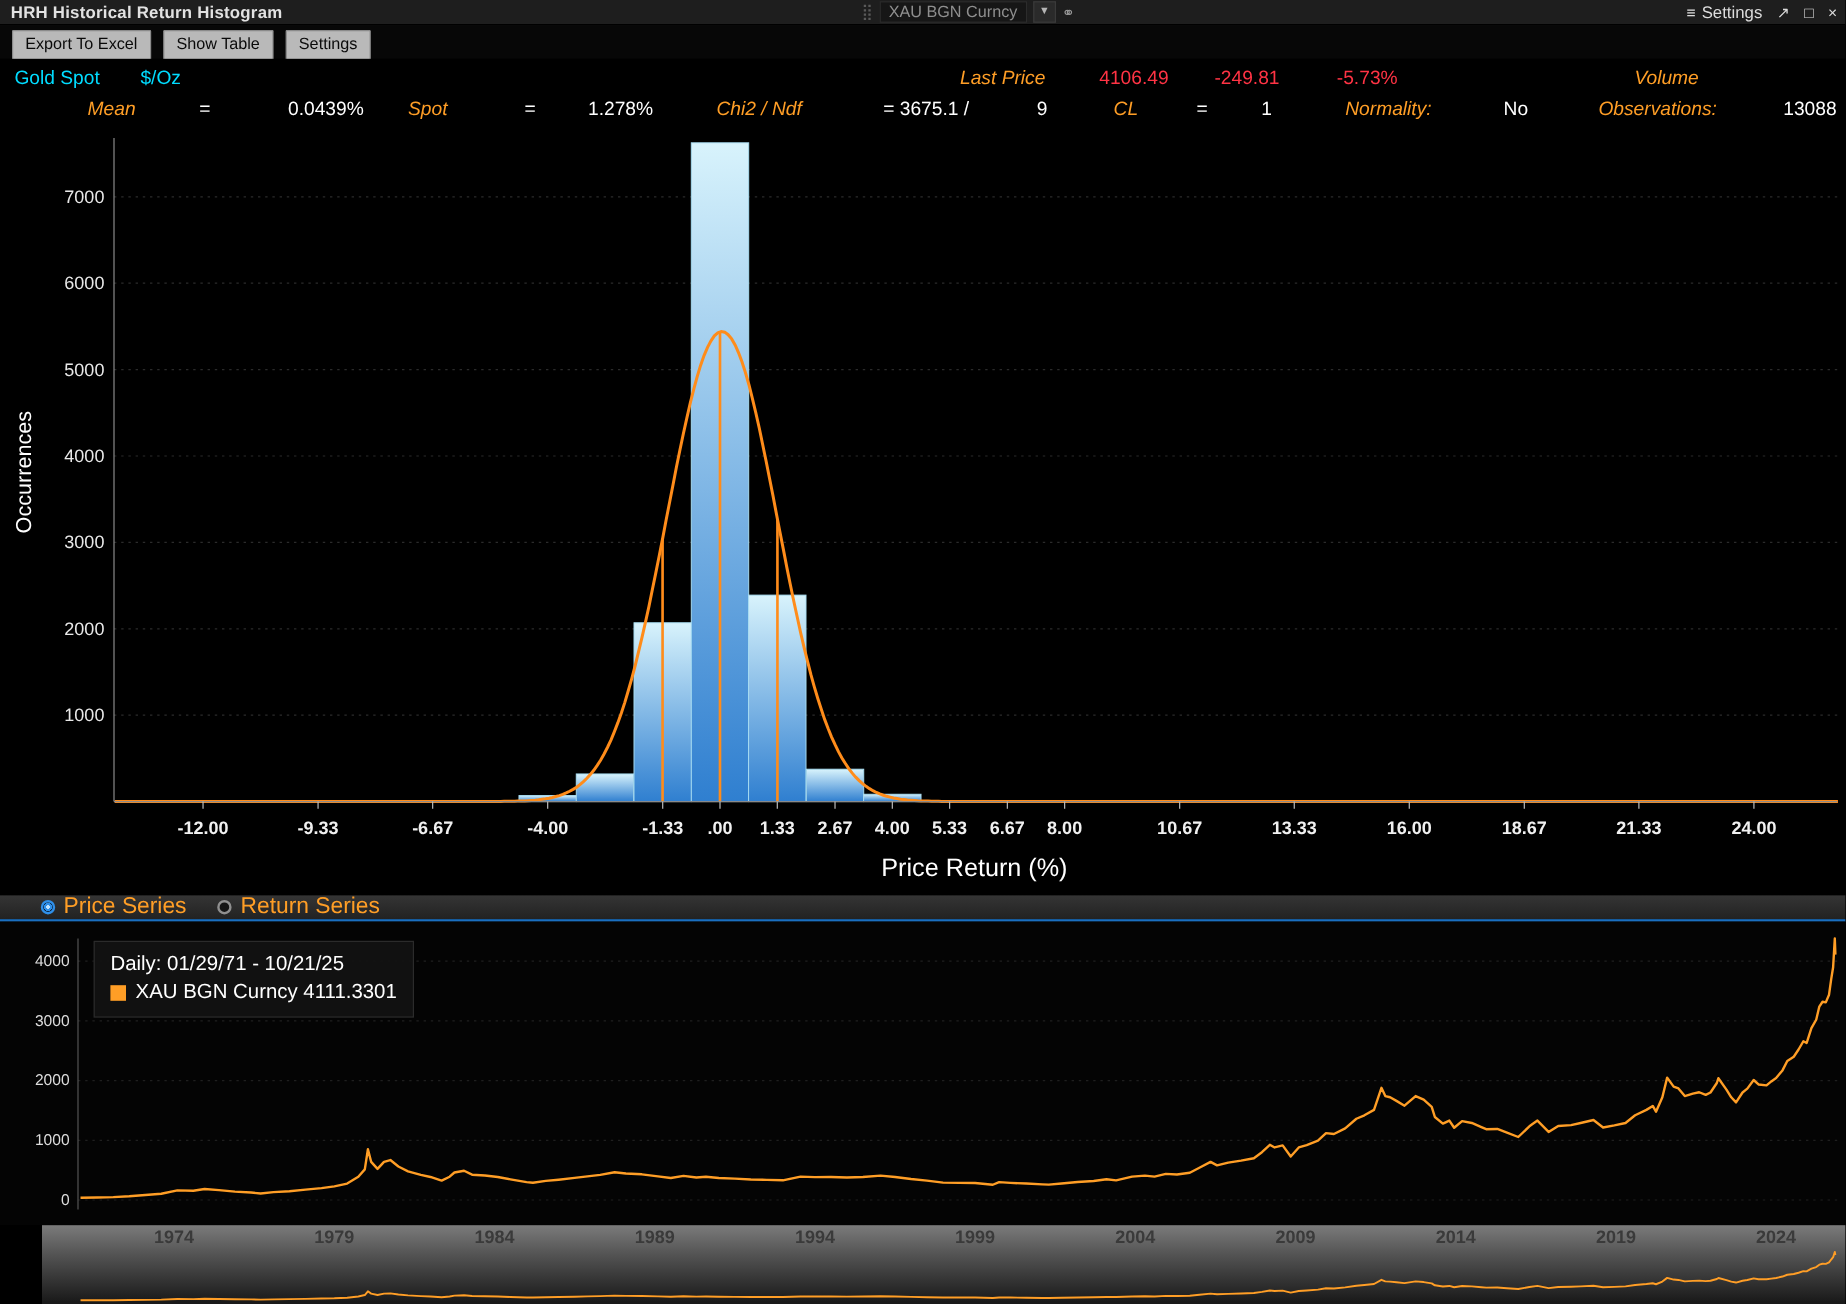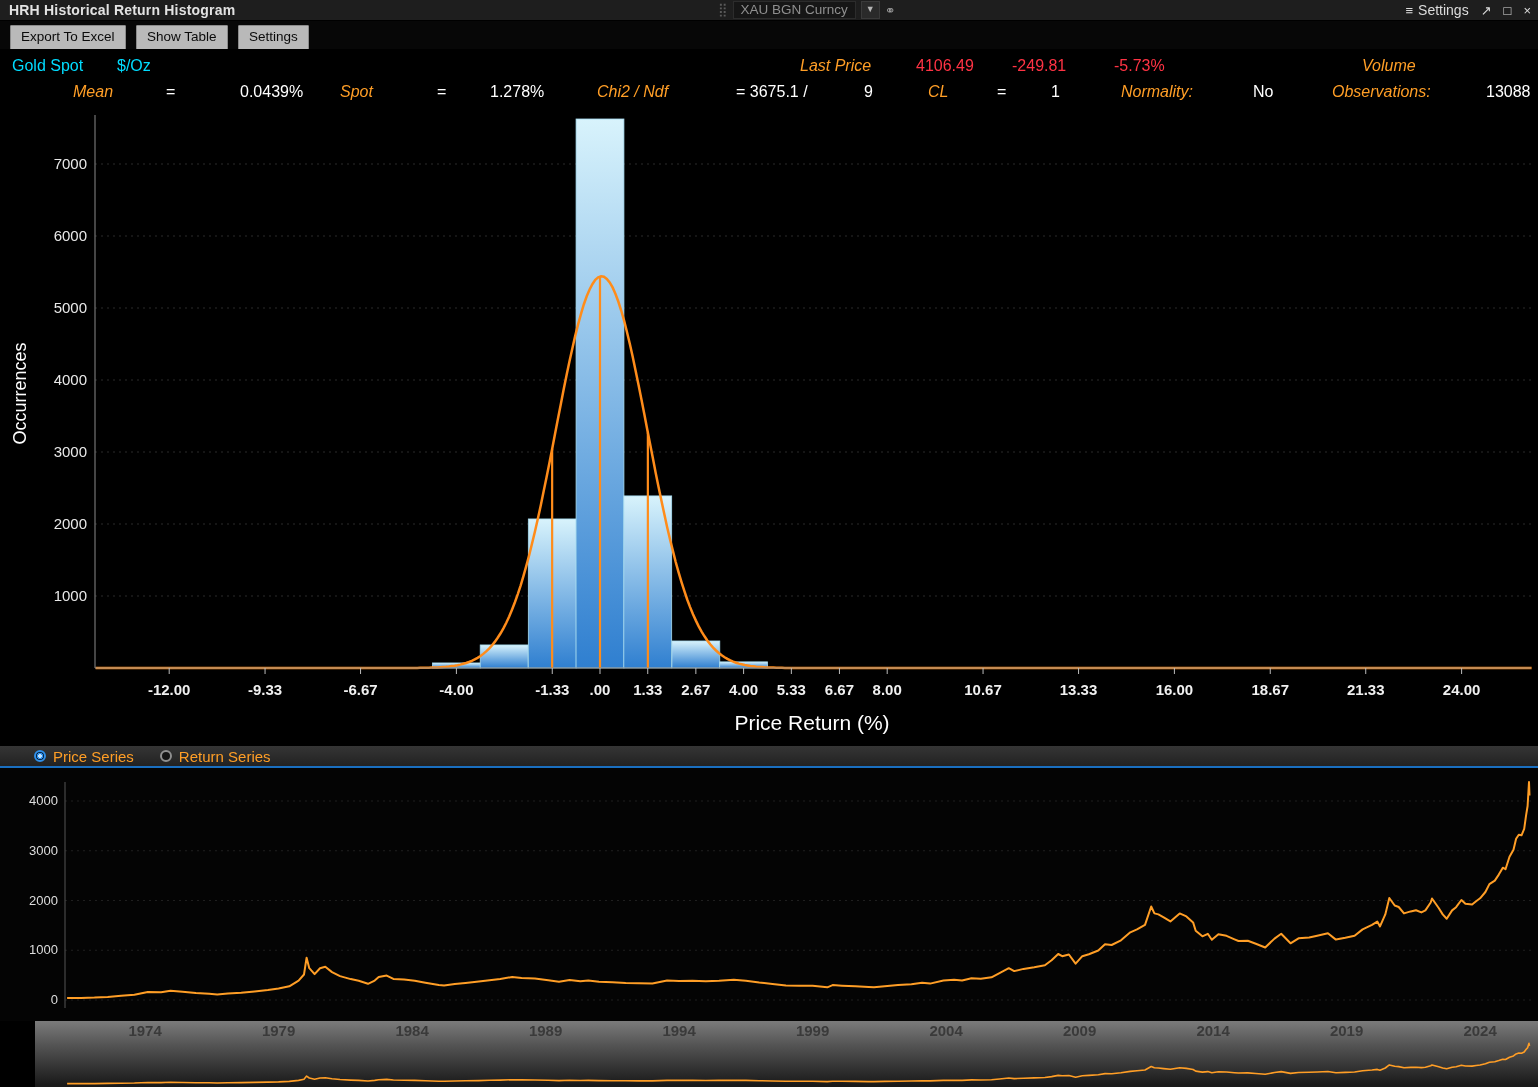--- a/index.html
+++ b/index.html
@@ -30,21 +30,21 @@
   .cyan{color:#00dcff;}
   .red{color:#ff3344;}
   .white{color:#ffffff;}
 
   
   .hist-panel{position:relative;height:635px;background:#000;}
   .hist-panel svg{display:block;}
 
   
   .toggle-row{height:20px;background:linear-gradient(#353535,#222);border-bottom:2px solid #1a6fc0;display:flex;align-items:center;padding-left:34px;box-sizing:content-box;}
-  .radio-opt{display:flex;align-items:center;gap:7px;margin-right:26px;color:#ff9e26;font-size:15px;cursor:default;}
+  .radio-opt{display:flex;align-items:center;gap:7px;margin-right:26px;color:#ff9e26;font-size:19px;cursor:default;}
   .radio{width:12px;height:12px;border-radius:50%;border:2px solid #8f8f8f;background:#141414;box-sizing:border-box;}
   .radio.sel{border-color:#2f8fe8;background:radial-gradient(circle,#bfe2ff 0 28%,#2f8fe8 29% 60%,#071f38 61%);}
 
   
   .price-panel{position:relative;height:253px;background:#040404;}
   .legend-box{position:absolute;left:78px;top:16px;z-index:2;background:rgba(18,18,18,.93);border:1px solid #2b2b2b;padding:6px 13px 8px;color:#fff;font-size:17px;line-height:24px;}
   .legend-row{display:flex;align-items:center;gap:8px;}
   .swatch{display:inline-block;width:13px;height:13px;background:#ff9e26;}
 
   
@@ -188,20 +188,27 @@
     <span class="radio sel"></span>
     <span>Price Series</span>
   </span>
   <span class="radio-opt">
     <span class="radio"></span>
     <span>Return Series</span>
   </span>
 </div>
 
 <div class="price-panel">
+  <div class="legend-box">
+    <div class="legend-row">Daily: 01/29/71 - 10/21/25</div>
+    <div class="legend-row">
+      <span class="swatch"></span>
+      <span>XAU BGN Curncy 4111.3301</span>
+    </div>
+  </div>
   <svg id="price-svg" width="1538" height="253">
       <line x1="65" y1="232" x2="1531" y2="232" stroke="#1f1f1f" stroke-dasharray="2 4"></line>
       <text x="58" y="236" fill="#dddddd" font-size="13" text-anchor="end">0</text>
       <line x1="65" y1="182.25" x2="1531" y2="182.25" stroke="#1f1f1f" stroke-dasharray="2 4"></line>
       <text x="58" y="186.25" fill="#dddddd" font-size="13" text-anchor="end">1000</text>
       <line x1="65" y1="132.5" x2="1531" y2="132.5" stroke="#1f1f1f" stroke-dasharray="2 4"></line>
       <text x="58" y="136.5" fill="#dddddd" font-size="13" text-anchor="end">2000</text>
       <line x1="65" y1="82.75" x2="1531" y2="82.75" stroke="#1f1f1f" stroke-dasharray="2 4"></line>
       <text x="58" y="86.75" fill="#dddddd" font-size="13" text-anchor="end">3000</text>
       <line x1="65" y1="33" x2="1531" y2="33" stroke="#1f1f1f" stroke-dasharray="2 4"></line>

